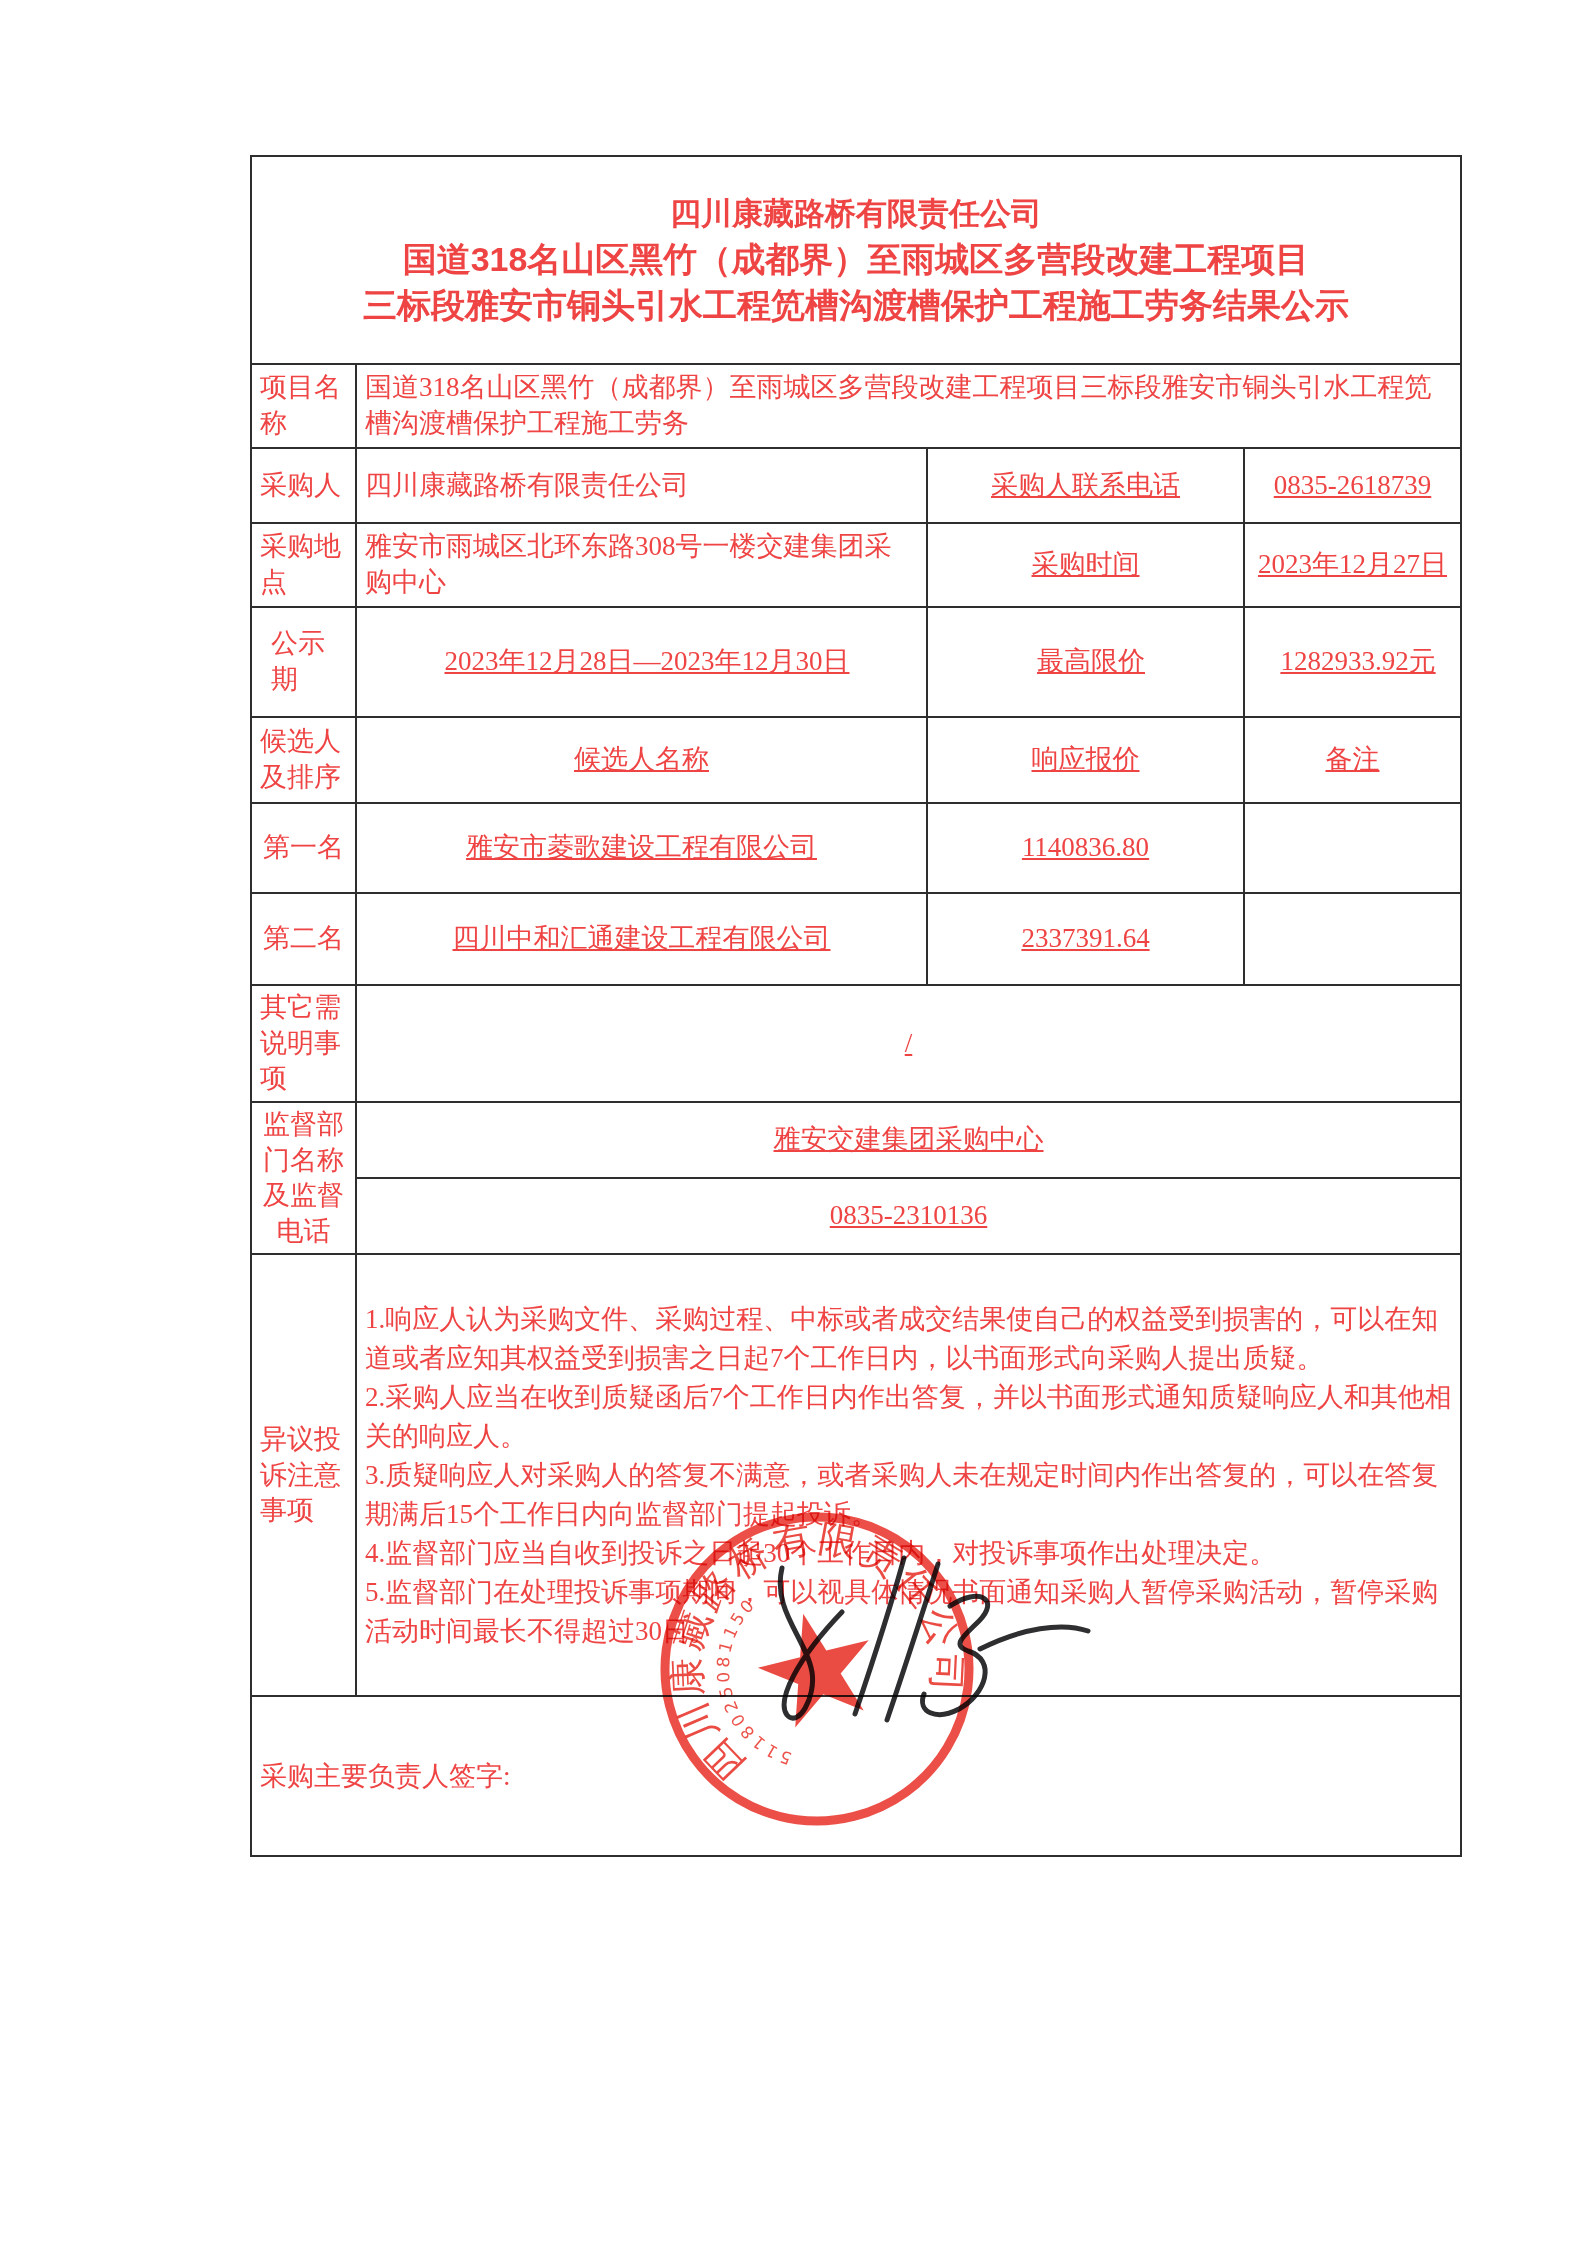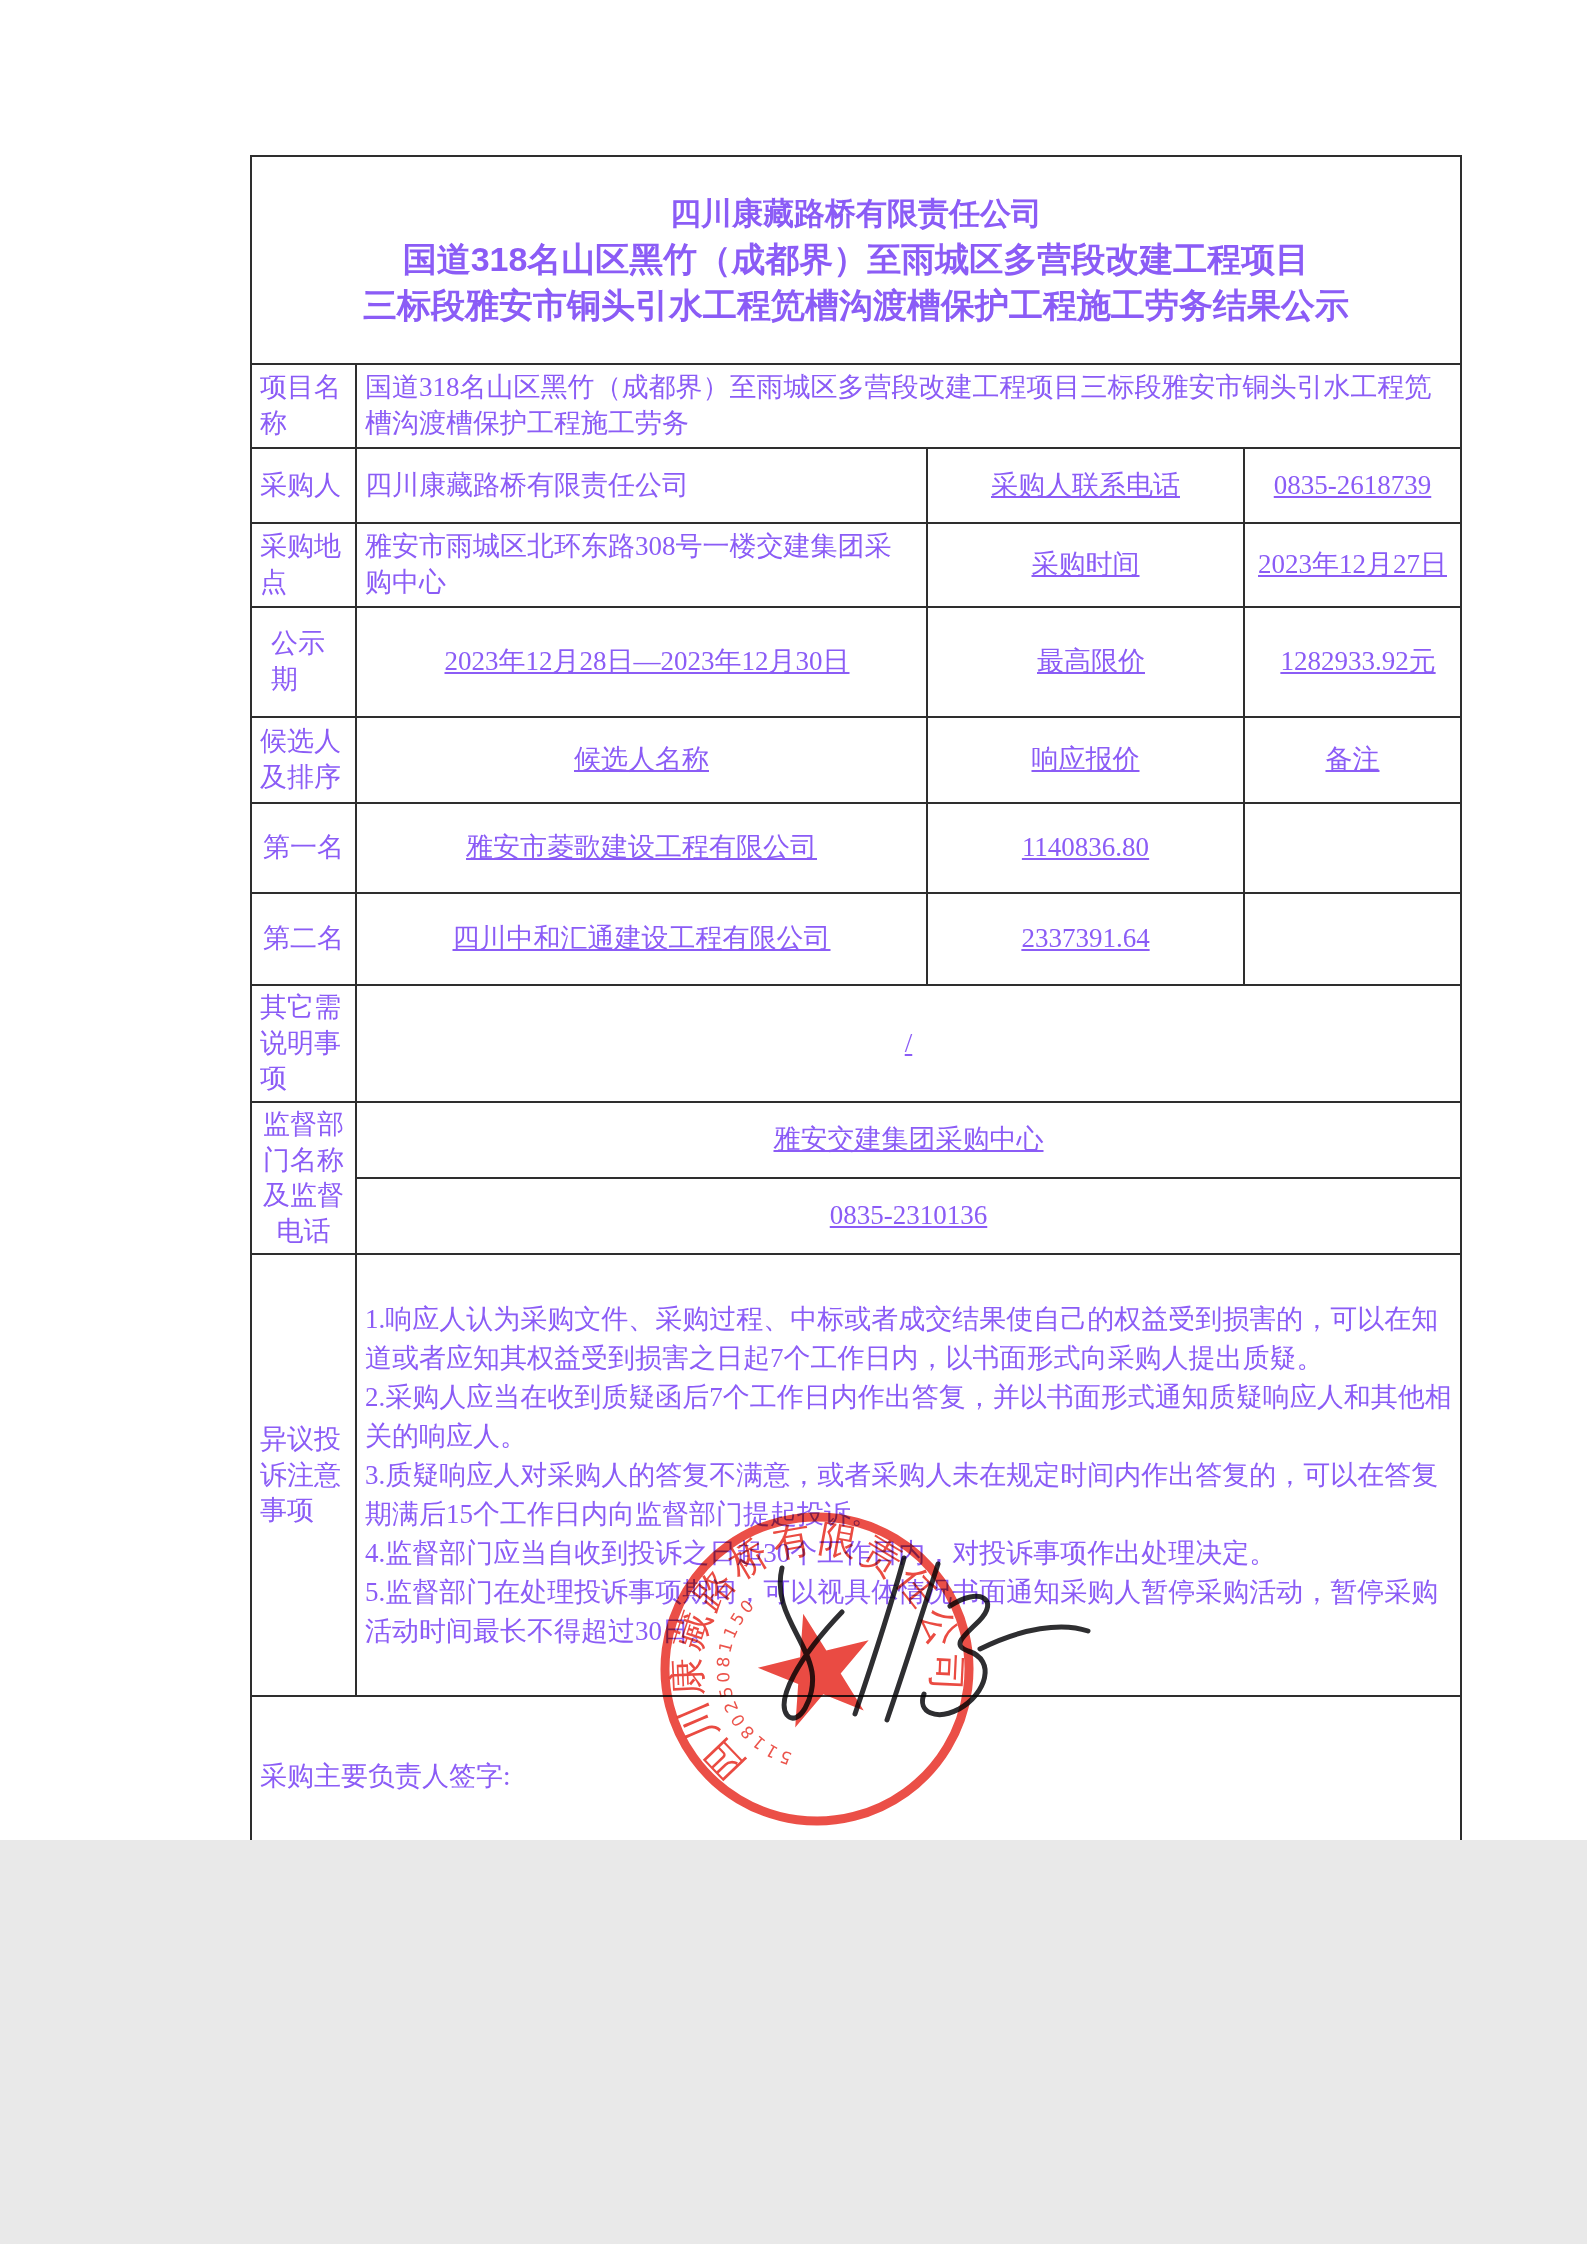--- a/index.html
+++ b/index.html
@@ -1,22 +1,22 @@
 <!DOCTYPE html>
 <html><head>
 <meta charset="utf-8">
 <style>
   html,body{margin:0;padding:0;background:#e9e9e9;}
   .sheet{
     position:relative;
-    width:1587px;height:1840px;
+    width:1587px;height:2244px;
     background:#ffffff;
     overflow:hidden;
     font-family:"Liberation Serif", serif;
-    color:#8b5cf6;
+    color:#ef4444;
   }
   table.doc{
     position:absolute;left:250px;top:155px;
     width:1210px;
     border-collapse:collapse;
     table-layout:fixed;
   }
   table.doc td{
     border:2px solid #2e2e2e;
     padding:4px 8px;

